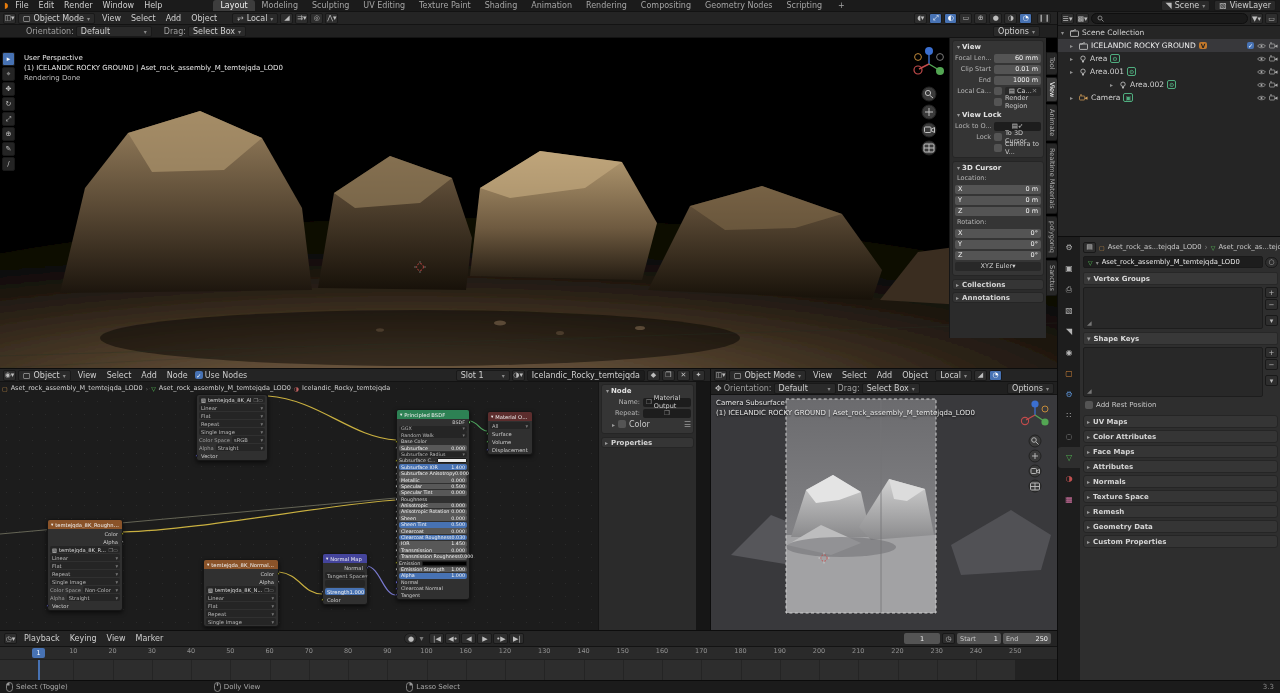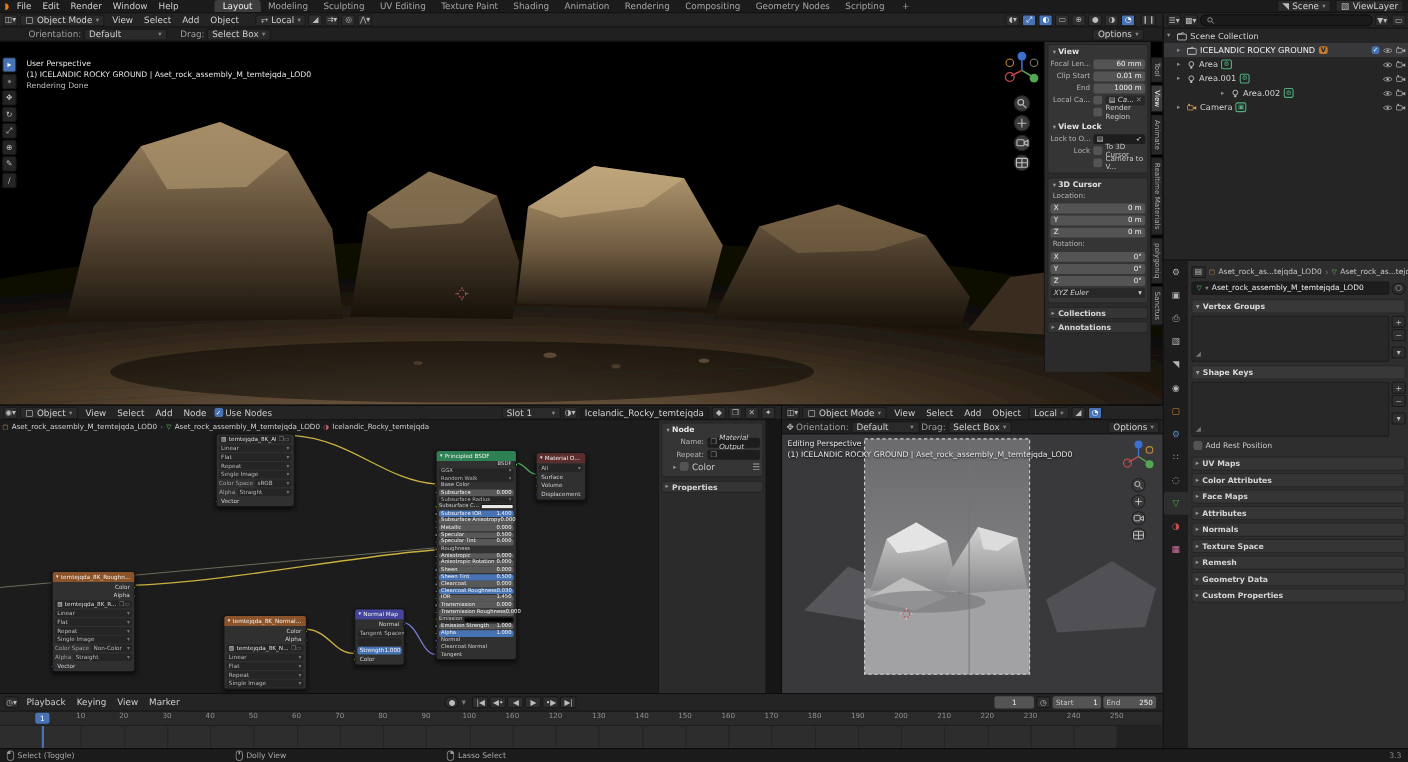--- a/index.html
+++ b/index.html
@@ -22,21 +22,21 @@
   .edsub{background:#202020;border-bottom:1px solid #131313;}
   
   .npanel{background:#2b2b2b;border-left:1px solid #161616;padding:2px;overflow:hidden;}
   .panel{background:#353535;border:1px solid #252525;border-radius:3px;margin-bottom:3px;padding:1px 2px 3px 2px;}
   .panel h4{margin:0;font-size:7px;font-weight:bold;color:#e2e2e2;padding:1px 2px;}
   .panel h4 .tri{color:#9a9a9a;margin-right:2px;font-size:6px;}
   .prow{display:flex;align-items:center;gap:3px;height:10px;margin:1px 0;}
   .plabel{width:36px;text-align:right;color:#b5b5b5;font-size:6.5px;flex:none;white-space:nowrap;overflow:hidden;}
   .pfield{flex:1;background:#545454;border-radius:2px;height:9px;display:flex;align-items:center;justify-content:flex-end;padding:0 3px;color:#f2f2f2;font-size:6.5px;}
   .pfield.left{justify-content:space-between;}
-  .pdrop{flex:1;background:#282828;border-radius:2px;height:9px;display:flex;align-items:center;justify-content:space-between;padding:0 3px;color:#cfcfcf;font-size:6.5px;font-style:italic;}
+  .pdrop{flex:1;background:#282828;border-radius:2px;height:9px;display:flex;align-items:center;justify-content:center;padding:0 3px;color:#cfcfcf;font-size:6.5px;}
   .collapsed{background:#353535;border:1px solid #252525;border-radius:3px;height:11px;display:flex;align-items:center;padding:0 3px;margin-bottom:2px;font-size:7px;color:#d5d5d5;font-weight:bold;}
   .collapsed .tri{color:#9a9a9a;margin-right:3px;font-size:6px;}
   
   .vtabs{display:flex;flex-direction:column;gap:2px;align-items:flex-start;}
   .vtab{writing-mode:vertical-rl;font-size:6.5px;color:#ababab;background:#272727;border:1px solid #181818;border-radius:0 3px 3px 0;padding:4px 1px;white-space:nowrap;}
   .vtab.active{background:#3a3a3a;color:#fff;}
   
   .orow{display:flex;align-items:center;gap:3px;height:13px;padding:0 3px;font-size:7.5px;color:#d2d2d2;white-space:nowrap;}
   .orow .tri{color:#8f8f8f;width:6px;font-size:6px;flex:none;}
   .orow .sp{flex:1;}
@@ -78,21 +78,21 @@
   <div class="abs edhead" id="topbar" style="left:0;top:0;width:1280px;height:12px;background:#1b1b1b;">
     <div class="hrow" style="padding-left:4px;">
       <span class="icon" style="color:#e87d0d;font-size:8px;">◗</span>
       <span id="topbar-menus" style="display:flex;">
           <span class="menu">File</span>
           <span class="menu">Edit</span>
           <span class="menu">Render</span>
           <span class="menu">Window</span>
           <span class="menu">Help</span>
         </span>
-      <span id="topbar-tabs" style="display:flex;margin-left:26px;align-items:center;">
+      <span id="topbar-tabs" style="display:flex;margin-left:44px;align-items:center;">
           <span class="wtab active">Layout</span>
           <span class="wtab">Modeling</span>
           <span class="wtab">Sculpting</span>
           <span class="wtab">UV Editing</span>
           <span class="wtab">Texture Paint</span>
           <span class="wtab">Shading</span>
           <span class="wtab">Animation</span>
           <span class="wtab">Rendering</span>
           <span class="wtab">Compositing</span>
           <span class="wtab">Geometry Nodes</span>
@@ -799,21 +799,21 @@
         <line x1="170" y1="4" x2="170" y2="218" stroke="#737376" stroke-width="0.8"></line>
         <rect x="75" y="4" width="150" height="214" fill="none" stroke="#cfcfcf" stroke-width="1" stroke-dasharray="3 2.4"></rect>
         <g transform="translate(113,163)">
           <circle r="3.2" fill="none" stroke="#c44" stroke-width="1" stroke-dasharray="1.5 1.5"></circle>
           <line x1="0" y1="-5.5" x2="0" y2="-3.6" stroke="#ddd" stroke-width="0.7"></line>
             <line x1="0" y1="3.6" x2="0" y2="5.5" stroke="#ddd" stroke-width="0.7"></line>
           <line x1="-5.5" y1="0" x2="-3.6" y2="0" stroke="#ddd" stroke-width="0.7"></line>
             <line x1="3.6" y1="0" x2="5.5" y2="0" stroke="#ddd" stroke-width="0.7"></line>
         </g>
       </svg>
-      <div class="ovl" style="left:5px;top:4px;">Editing Perspective</div>
+      <div class="ovl" style="left:5px;top:4px;">Camera Subsurface</div>
       <div class="ovl" style="left:5px;top:14px;">(1) ICELANDIC ROCKY GROUND | Aset_rock_assembly_M_temtejqda_LOD0</div>
       <div class="abs" style="right:8px;top:4px;">
         <svg width="30" height="100" viewBox="0 0 30 100">
           <g>
             <line x1="15" y1="16" x2="15" y2="6" stroke="#3b6fd0" stroke-width="1.3"></line>
             <line x1="15" y1="16" x2="24" y2="22" stroke="#53a653" stroke-width="1.3"></line>
             <line x1="15" y1="16" x2="6" y2="21" stroke="#c24b4b" stroke-width="1.3"></line>
             <circle cx="15" cy="5" r="3.6" fill="#3b6fd0"></circle>
               <circle cx="25" cy="23" r="3.6" fill="#53a653"></circle>
             <circle cx="5" cy="22" r="3.6" fill="none" stroke="#c24b4b" stroke-width="1.1"></circle>

